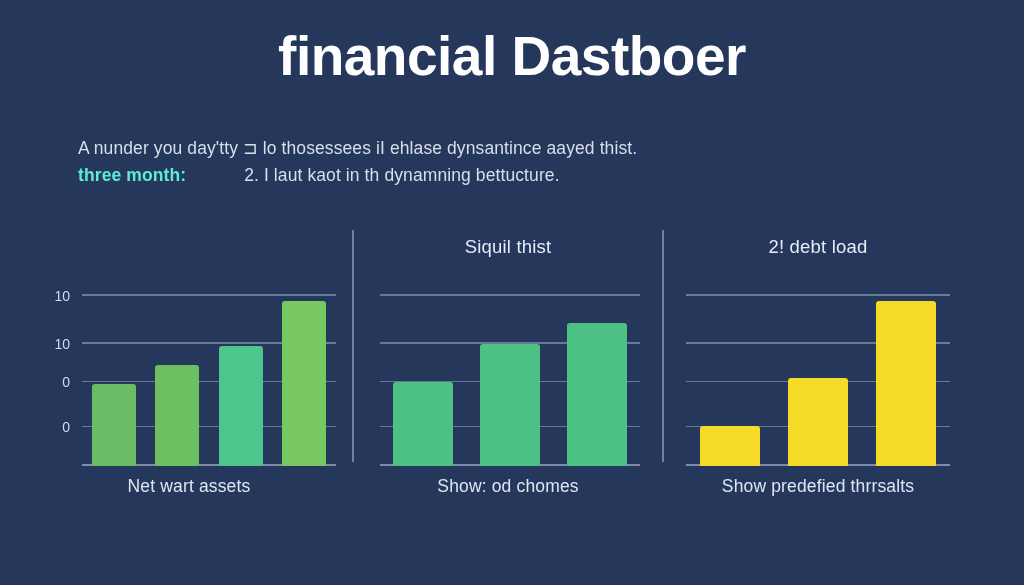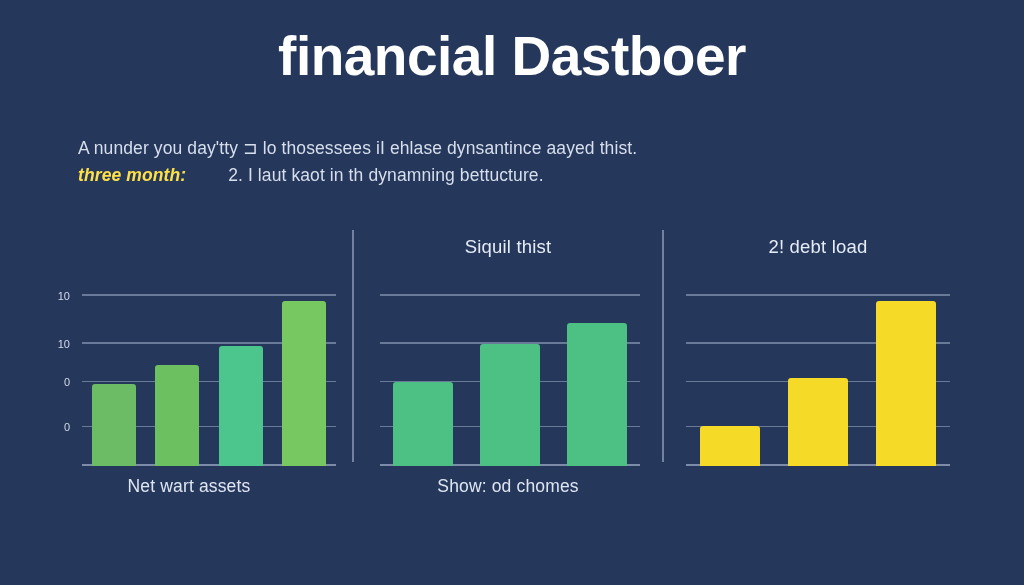--- a/index.html
+++ b/index.html
@@ -52,24 +52,23 @@
   .subtitle-line-2 {
     position: absolute;
     left: 78px;
     top: 165px;
     font-size: 17.5px;
     white-space: nowrap;
     color: #d7dfec;
     letter-spacing: 0.1px;
   }
   .subtitle-lead {
-    font-style: italic;
     font-weight: 700;
-    color: #fde047;
-    margin-right: 42px;
+    color: #5eead4;
+    margin-right: 58px;
   }
   .subtitle-rest { font-weight: 400; margin-top: 48px; }
 
   
   .panels {
     position: absolute;
     left: 0;
     top: 218px;
     width: 1024px;
     height: 300px;
@@ -140,21 +139,21 @@
   .ylabels {
     position: absolute;
     left: 0;
     top: 62px;
     width: 44px;
     height: 186px;
   }
   .ylabel {
     position: absolute;
     right: 4px;
-    font-size: 11px;
+    font-size: 14px;
     color: #d2dbea;
     transform: translateY(-50%);
     text-align: right;
   }
 
   .bars {
     position: absolute;
     inset: 0;
     display: flex;
     align-items: flex-end;
@@ -254,16 +253,17 @@
               <div class="gridline" style="bottom: 20.7143%;"></div>
               <div class="gridline baseline" style="bottom: 0%;"></div>
             </div>
           <div class="bars">
               <div class="bar" style="height: 21.4286%; width: 60px; background: rgb(245, 219, 40);"></div>
               <div class="bar" style="height: 47.1429%; width: 60px; background: rgb(245, 219, 40);"></div>
               <div class="bar" style="height: 88.5714%; width: 60px; background: rgb(245, 219, 40);"></div>
             </div>
         </div>
       </div>
+      <div class="panel-caption">Show predefied thrrsalts</div>
     </div>
 
   </div>
 </div>
 
 </body></html>

